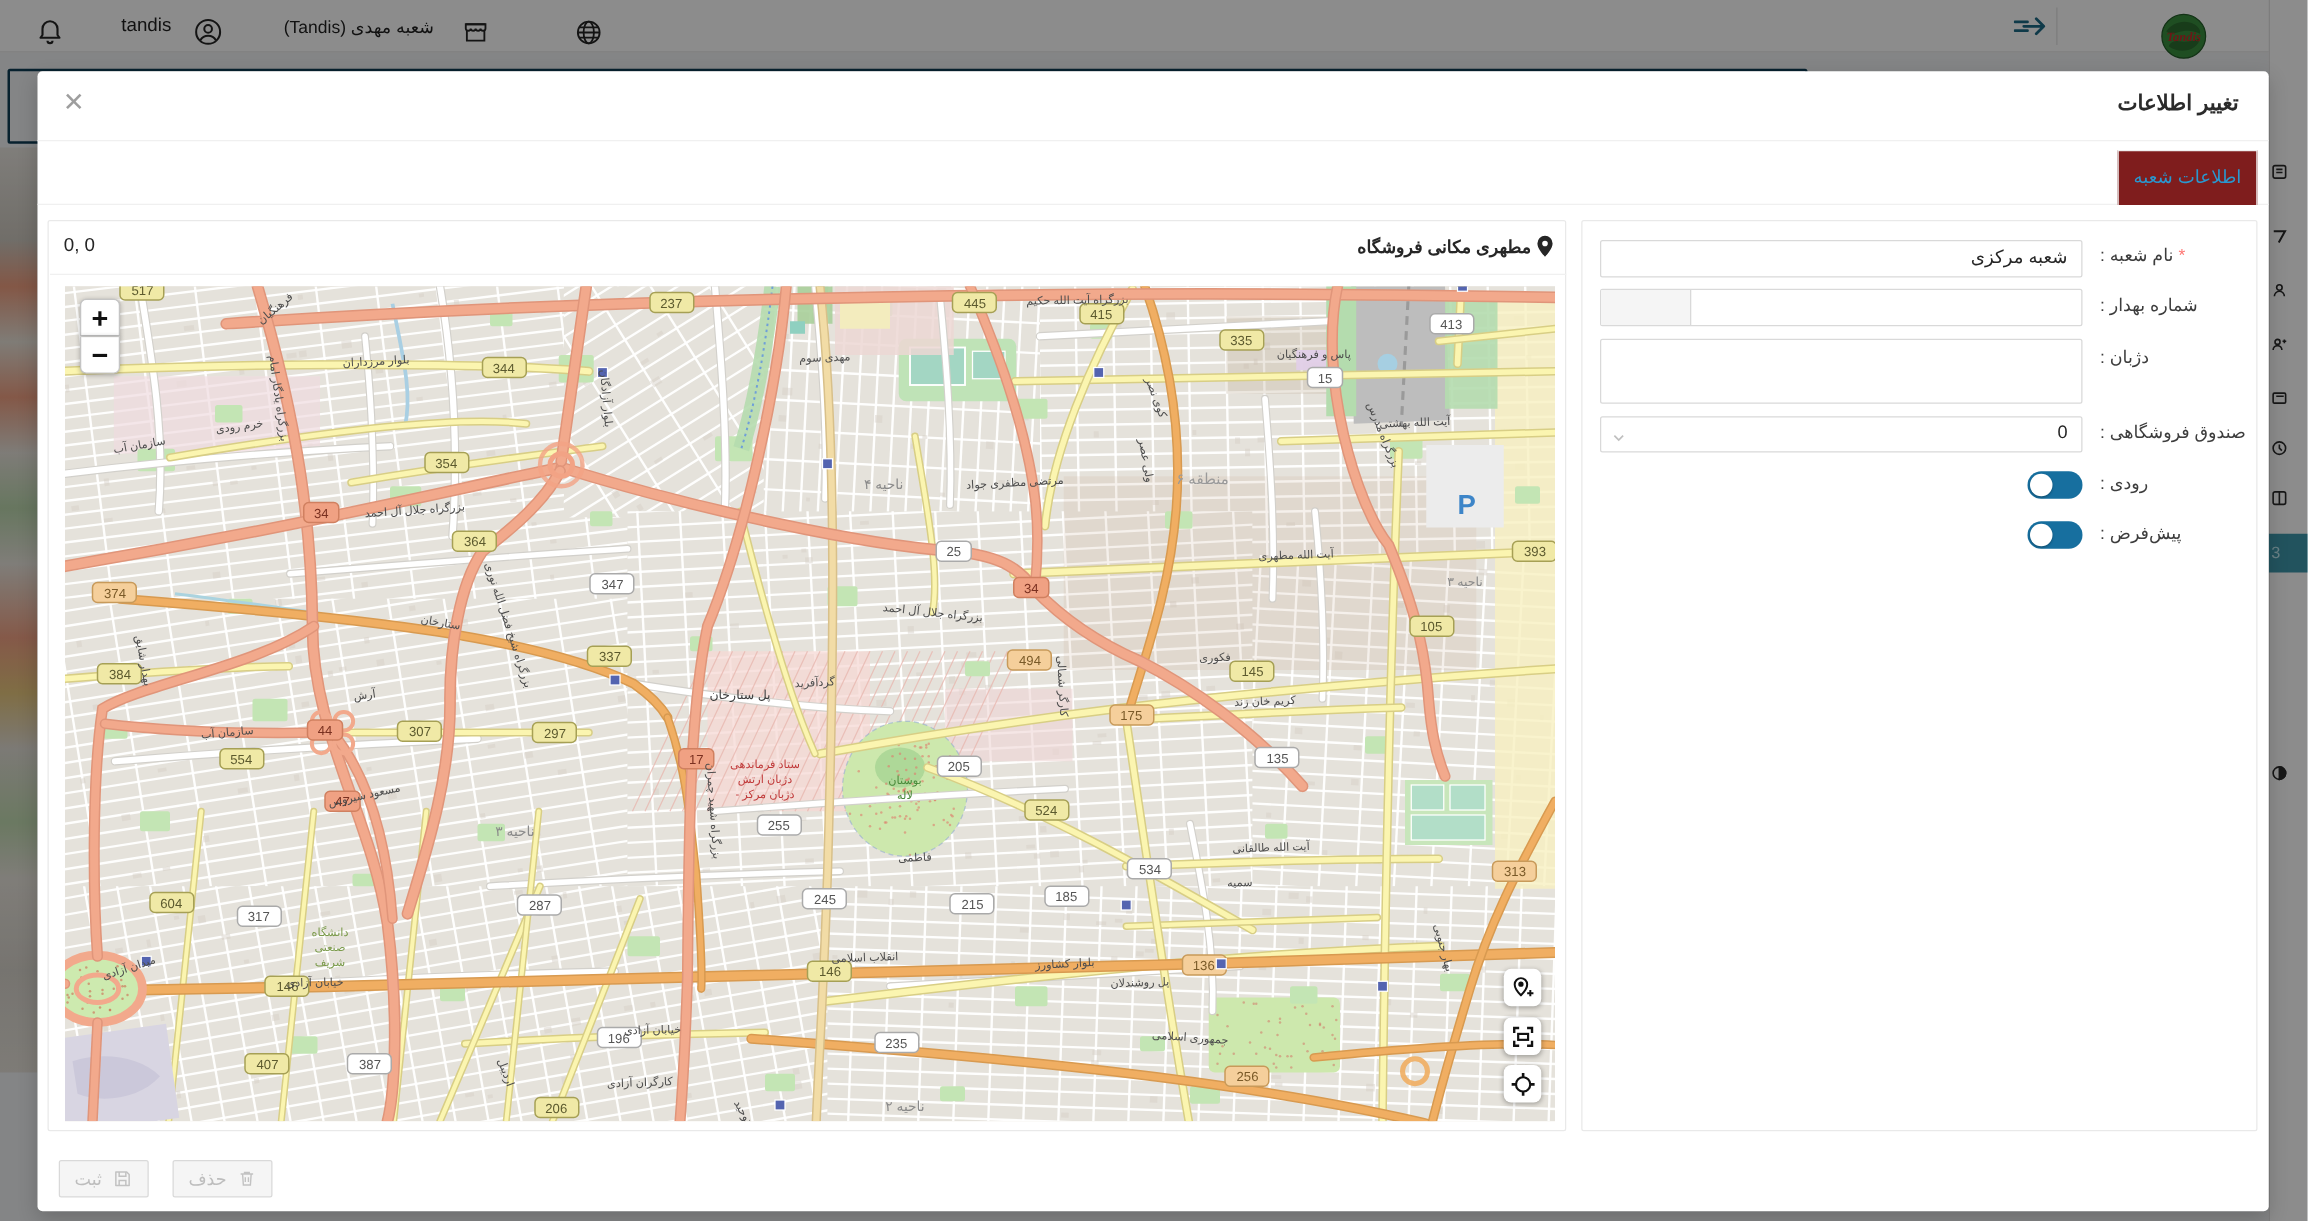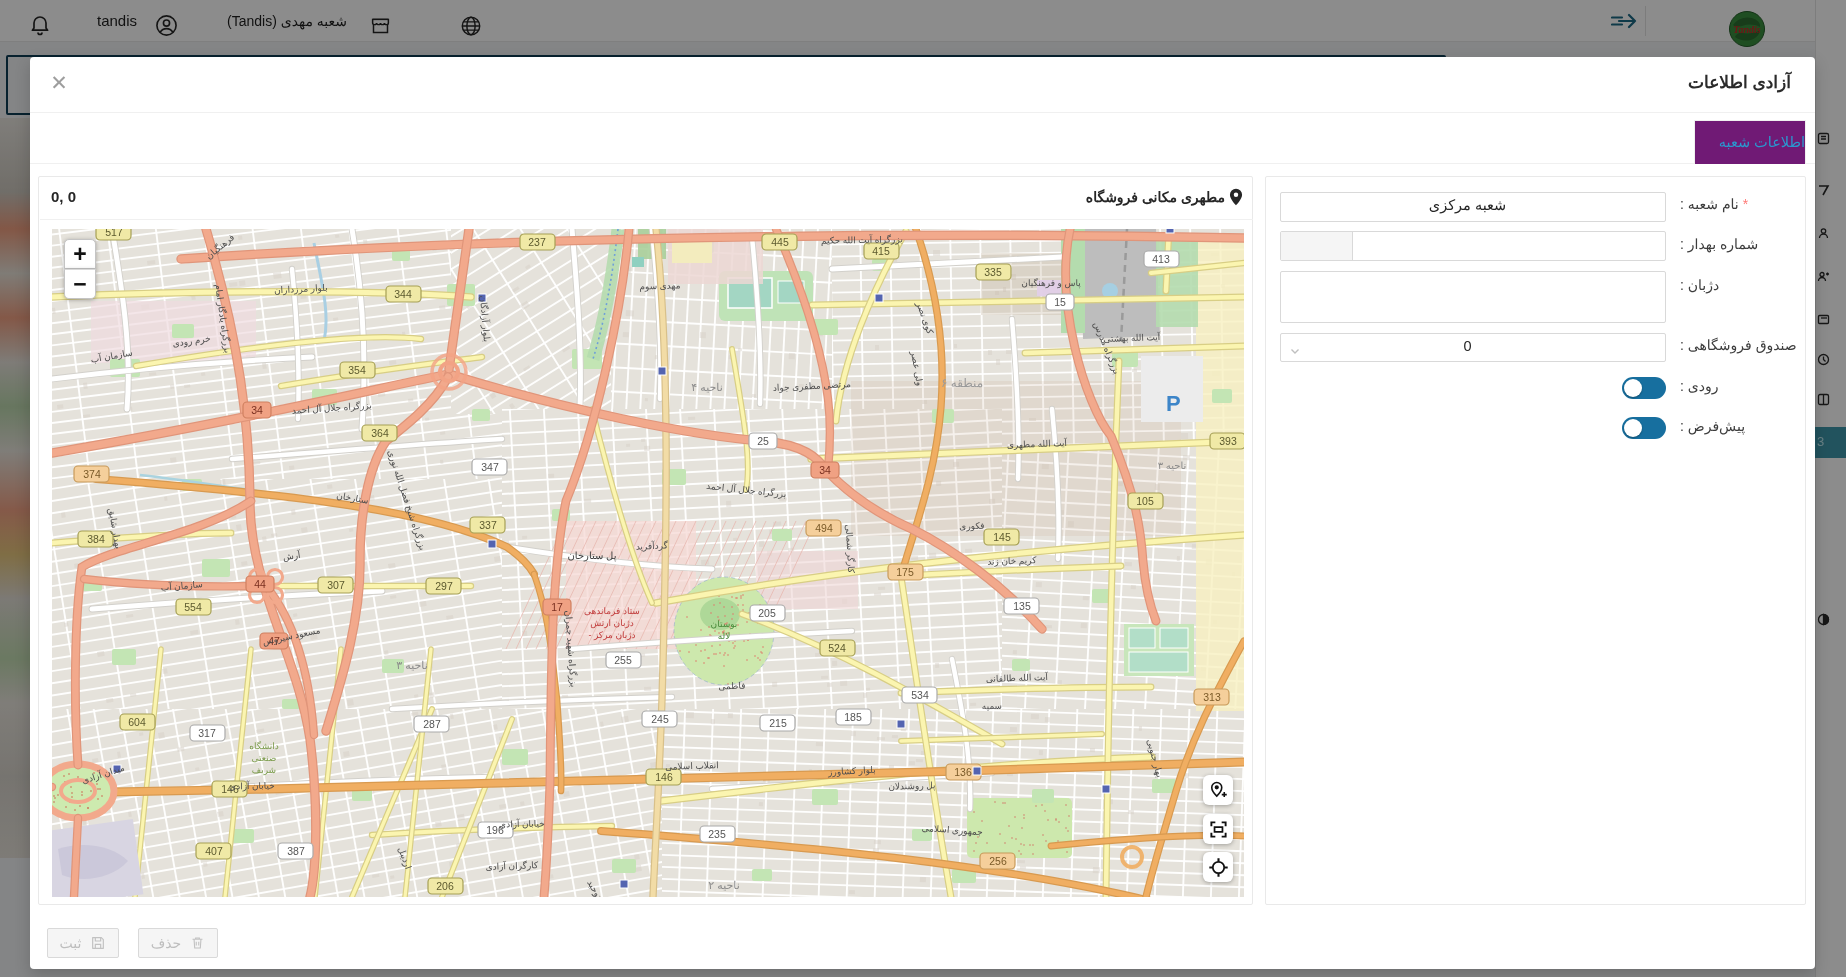--- a/index.html
+++ b/index.html
@@ -14,40 +14,40 @@
 .sbicon{position:absolute;left:1817px;width:13px;height:13px;color:#2b2b2b}
 #sbhl{left:1815px;top:427px;width:31px;height:31px;background:#3e98ac}
 
 #overlay{left:0;top:0;width:1846px;height:977px;background:rgba(0,0,0,0.45);z-index:10}
 
 #modal{left:30px;top:57px;width:1785px;height:912px;background:#fff;border-radius:4px;z-index:20;
  box-shadow:0 6px 16px rgba(0,0,0,0.18)}
 #mclose{left:17px;top:14px;width:24px;height:24px;color:#9e9e9e;font-size:21px;line-height:24px;text-align:center}
 #mtitle{right:24px;top:15px;font-size:17px;font-weight:bold;color:#2b2b2b;direction:rtl}
 .hline{position:absolute;background:#f0f0f0;height:1px}
-#tabbox{right:9px;top:63px;width:112px;height:44px;background:#701a75;border:1px solid #f0f0f0;border-bottom:none;
- color:#2a97cf;font-size:14.5px;line-height:43px;direction:rtl}
+#tabbox{right:9px;top:63px;width:112px;height:44px;background:#7f1d1d;border:1px solid #f0f0f0;border-bottom:none;
+ color:#2a97cf;font-size:14.5px;text-align:center;line-height:43px;direction:rtl}
 .panel{position:absolute;border:1px solid #e9e9e9;border-radius:2px;background:#fff}
 #mappanel{left:8px;top:119px;width:1215px;height:729px}
 #formpanel{left:1235px;top:119px;width:541px;height:729px}
 
-#maphead-00{left:12px;top:11px;font-size:15px;font-weight:bold;color:#262626}
+#maphead-00{left:12px;top:11px;font-size:15px;font-weight:normal;color:#262626}
 #maphead-t{right:27px;top:12px;font-size:14px;font-weight:bold;color:#262626;direction:rtl}
 #mapdiv{left:13px;top:52px;width:1192px;height:668px;overflow:hidden;background:#edeae3}
 
 .zbtn{position:absolute;left:12px;width:32px;height:30px;background:#fff;border:1px solid #c4c4c4;
  color:#111;font-size:23px;font-weight:900;text-align:center;line-height:29px;box-shadow:0 1px 4px rgba(0,0,0,0.3)}
 
 .mbtn{position:absolute;left:1151px;width:30px;height:30px;background:#fff;border-radius:6px;
  box-shadow:0 1px 4px rgba(0,0,0,0.3);display:flex;align-items:center;justify-content:center}
 
 .flabel{position:absolute;left:414px;font-size:14px;color:#3d3d3d;direction:rtl;white-space:nowrap}
 .req{color:#ff7875;margin-left:4px;font-size:14px}
 .finput{position:absolute;left:14px;width:386px;background:#fff;border:1px solid #d9d9d9;border-radius:2px}
-.fval{font-size:14.5px;color:#262626;direction:rtl;padding:4px 11px 0 0;text-align:center}
+.fval{font-size:14.5px;color:#262626;direction:rtl;padding:4px 11px 0 0;text-align:right}
 .switch{position:absolute;left:356px;width:44px;height:22px;border-radius:11px;background:#176f9f}
 .knob{position:absolute;left:2px;top:2px;width:18px;height:18px;border-radius:50%;background:#fff;box-shadow:0 1px 2px rgba(0,0,0,0.3)}
 
 .fbtn{position:absolute;top:871px;height:30px;background:#f5f5f5;border:1px solid #d9d9d9;border-radius:2px;
  color:#bdbdbd;font-size:14px;display:flex;align-items:center;justify-content:center;gap:9px;direction:rtl}
 </style></head><body>
 <div class="abs" id="topbar"></div>
 <div class="abs" style="left:28px;top:12px"><svg width="24" height="24" viewBox="0 0 24 24" fill="none" stroke="#262626" stroke-width="1.7">
       <path d="M18 16v-5a6 6 0 1 0-12 0v5l-1.6 2.2h15.2z" stroke-linejoin="round"></path>
       <path d="M10 20.5a2 2 0 0 0 4 0"></path>
@@ -111,21 +111,21 @@
     </svg></div>
 <div class="abs" id="sbhl"></div>
 <div class="sbicon" style="top:434px;color:#bfeaf2;font-size:13px">3</div>
 <div class="sbicon" style="top:612px"><svg width="13" height="13" viewBox="0 0 13 13" fill="none" stroke="#2b2b2b" stroke-width="1.3">
       <circle cx="6.5" cy="6.5" r="5"></circle>
       <path d="M6.5 1.5a5 5 0 0 1 0 10z" fill="#2b2b2b"></path>
     </svg></div>
 <div class="abs" id="overlay"></div>
 <div class="abs" id="modal">
 <div class="abs" id="mclose">✕</div>
-<div class="abs" id="mtitle">آزادی اطلاعات</div>
+<div class="abs" id="mtitle">تغییر اطلاعات</div>
 <div class="hline" style="left:0;top:55px;width:1785px"></div>
 <div class="hline" style="left:0;top:106px;width:1785px"></div>
 <div class="abs" id="tabbox">اطلاعات شعبه</div>
 <div class="panel" id="mappanel">
 <div class="abs" id="maphead-00">0, 0</div>
 <div class="abs" style="right:6px;top:9px"><svg width="20" height="22" viewBox="0 0 24 24" fill="#262626">
           <path d="M12 2a7.3 7.3 0 0 0-7.3 7.3c0 5.4 7.3 12.7 7.3 12.7s7.3-7.3 7.3-12.7A7.3 7.3 0 0 0 12 2zm0 10a2.7 2.7 0 1 1 0-5.4 2.7 2.7 0 0 1 0 5.4z"></path>
         </svg></div>
 <div class="abs" id="maphead-t">مطهری مکانی فروشگاه</div>
 <div class="hline" style="left:1px;top:42px;width:1213px"></div>

